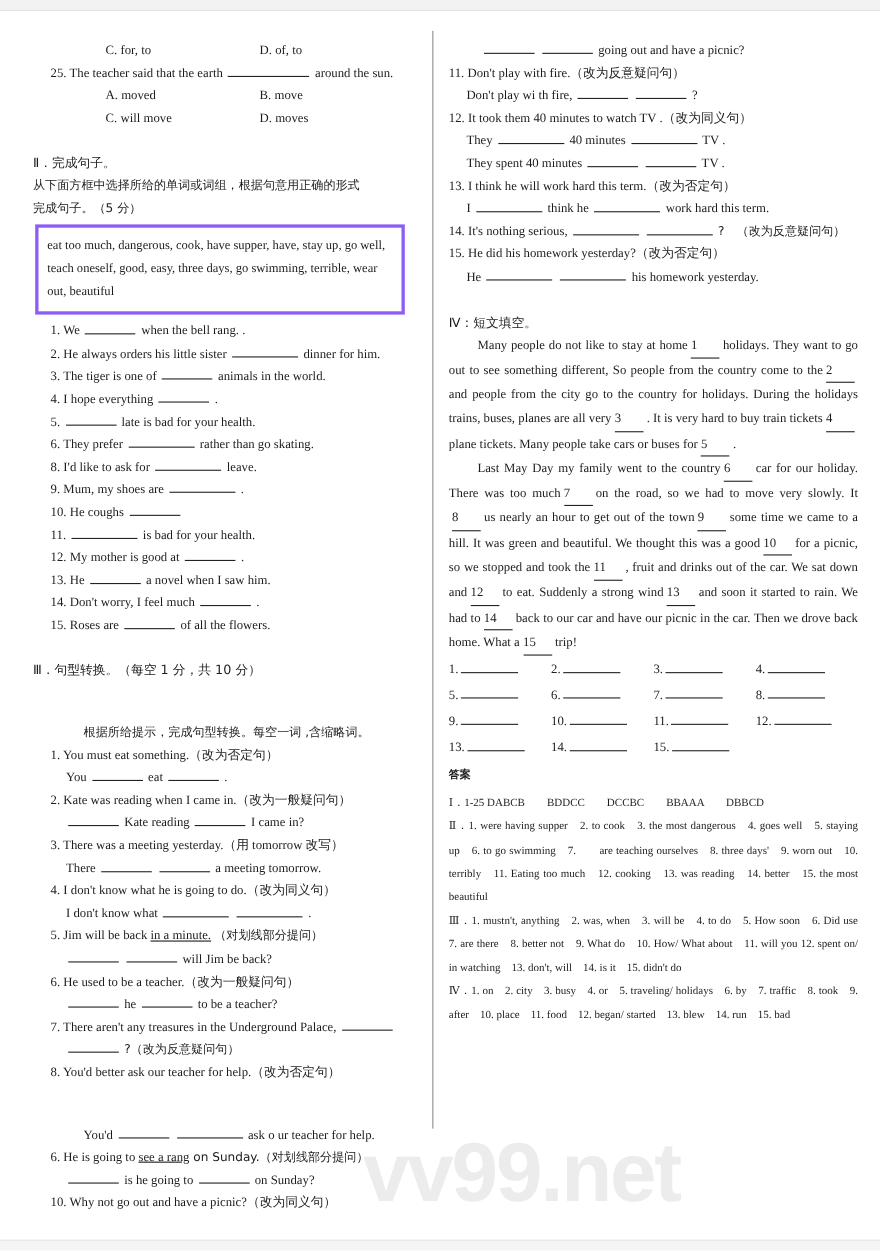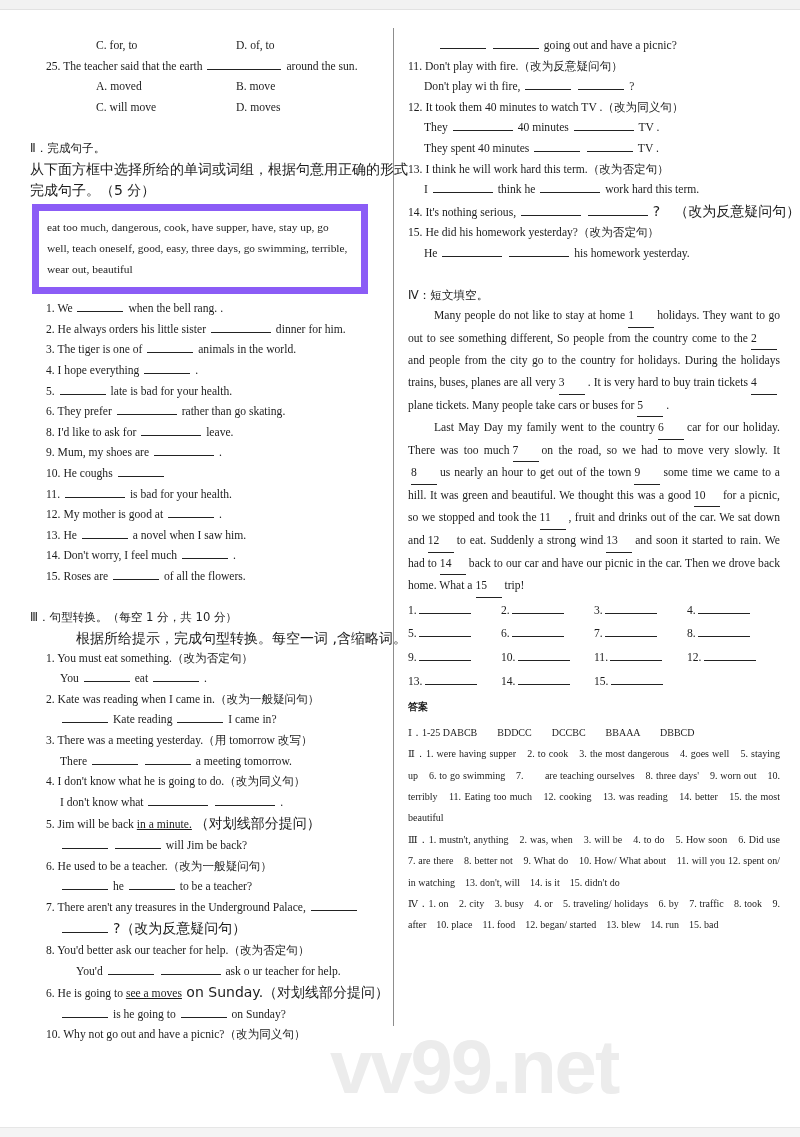--- a/index.html
+++ b/index.html
@@ -63,23 +63,23 @@
     top: 0;
     font-size: 11.6px;
     line-height: 20.6px;
   }
   .col-left  { left: 30px;  width: 352px; padding-top: 36px; }
   .col-right { left: 408px; width: 372px; padding-top: 36px; }
 
   .ln { white-space: nowrap; }
   .ind1 { padding-left: 16px; }
   .ind2 { padding-left: 30px; }
-  .ind3 { padding-left: 46px; }
-
-  .cn { font-family: "DejaVu Sans", sans-serif; font-size: 14px; }
+  .ind3 { padding-left: 46px; margin-top: 36px; }
+
+  .cn { font-family: "DejaVu Sans", sans-serif; font-size: 11px; }
   .sec-head {
     font-family: "DejaVu Sans", sans-serif;
     font-size: 11.6px;
     margin-top: 20px;
   }
 
   .mc-row { display: flex; }
   .mc-row > span:first-child { width: 140px; display: inline-block; margin-left: 36px; }
 
   .blank {
@@ -87,21 +87,21 @@
     border-bottom: 1px solid #222;
     vertical-align: baseline;
     height: 0.95em;
     margin: 0 2px;
   }
   .b-m  { width: 46px; }
   .b-l  { width: 60px; }
   .b-xl { width: 74px; }
 
   .wordbox {
-    border: 7px solid #8b5cf6;
+    border: 3px solid #8b5cf6;
     padding: 6px 8px 7px 8px;
     margin: 4px 0 5px 2px;
     width: 336px;
     box-sizing: border-box;
     line-height: 21px;
     font-size: 11.4px;
   }
 
   .ul-part { text-decoration: underline; }
 
@@ -330,21 +330,21 @@
 
     <div class="ln ind1">8. You'd better ask our teacher for help.（改为否定句）</div>
     <div class="ln ind3">
       <span>You'd</span>
       <span class="blank b-m"></span>
       <span class="blank b-l"></span>
       <span>ask o ur teacher for help.</span>
     </div>
 
     <div class="ln ind1">
-      <span>6. He is going to </span><span class="ul-part">see a moves</span><span class="cn"> on Sunday.（对划线部分提问）</span>
+      <span>6. He is going to </span><span class="ul-part">see a rang</span><span class="cn"> on Sunday.（对划线部分提问）</span>
     </div>
     <div class="ln ind2">
       <span class="blank b-m"></span>
       <span>is he going to</span>
       <span class="blank b-m"></span>
       <span>on Sunday?</span>
     </div>
 
     <div class="ln ind1">10. Why not go out and have a picnic?（改为同义句）</div>
   </div>

